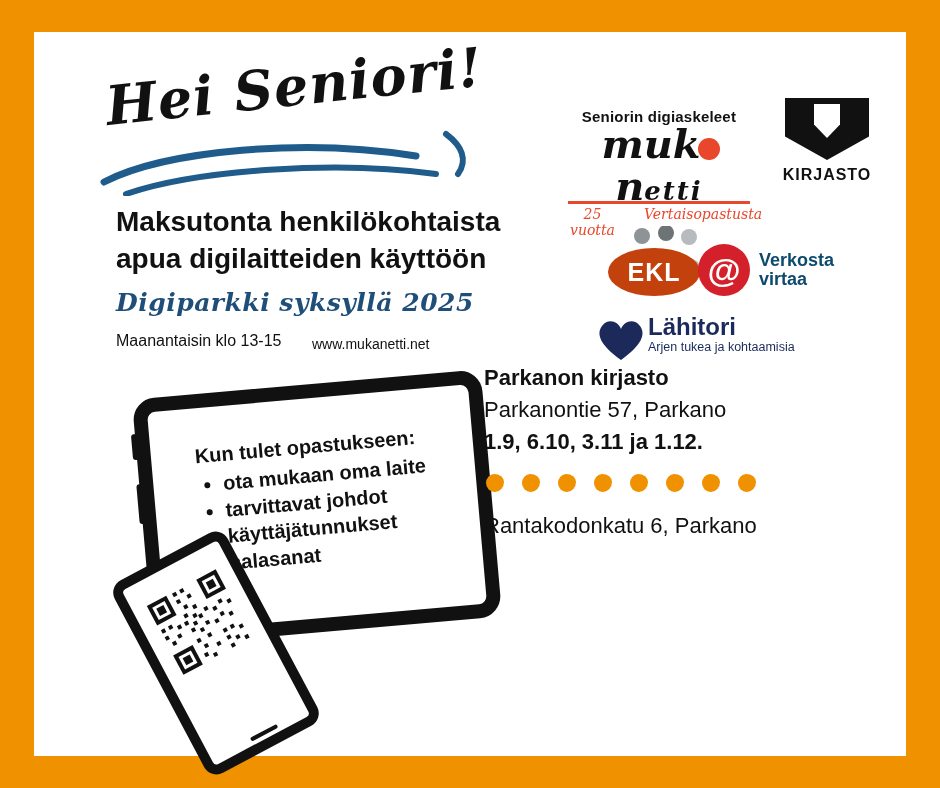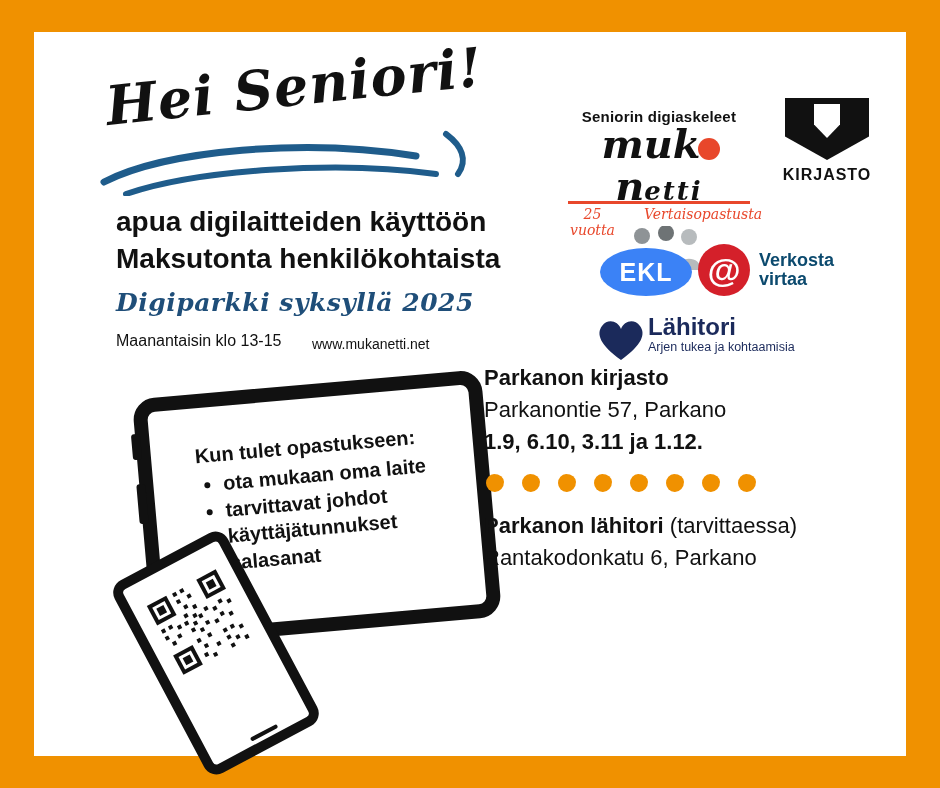--- a/index.html
+++ b/index.html
@@ -177,26 +177,26 @@
   }
   .logo-ekl .people {
     position: absolute;
     left: 30px;
     top: 0;
     width: 80px;
     height: 44px;
   }
   .logo-ekl .ekl-oval {
     position: absolute;
-    left: 4px;
+    left: 12px;
     top: 22px;
     width: 92px;
     height: 48px;
     border-radius: 50%;
-    background: #3b82f6;
+    background: #c2410c;
     color: #ffffff;
     font-size: 25px;
     font-weight: bold;
     letter-spacing: 1px;
     display: flex;
     align-items: center;
     justify-content: center;
   }
 
   .logo-verkosta {
@@ -394,22 +394,22 @@
     <div class="headline-wrap">
       <div class="headline">Hei Seniori!</div>
       <svg class="swoosh" viewBox="0 0 400 70">
         <path d="M8 56 C70 24 210 12 320 30" stroke="#1F5C8B" stroke-width="7" fill="none" stroke-linecap="round"></path>
         <path d="M30 68 C100 44 240 34 340 48" stroke="#1F5C8B" stroke-width="6" fill="none" stroke-linecap="round"></path>
         <path d="M350 8 C366 20 372 34 362 48" stroke="#1F5C8B" stroke-width="6" fill="none" stroke-linecap="round"></path>
       </svg>
     </div>
 
     <div class="subhead">
+      <div>Maksutonta henkilökohtaista</div>
       <div>apua digilaitteiden käyttöön</div>
-      <div>Maksutonta henkilökohtaista</div>
     </div>
     <div class="digiparkki">Digiparkki syksyllä 2025</div>
     <div class="weekday">Maanantaisin klo 13-15</div>
 
     <div class="logo-mukanetti">
       <div class="top-label">Seniorin digiaskeleet</div>
       <div class="word">
         <span>muk</span><span class="dot"></span><span>n</span><span style="font-size:26px;letter-spacing:2px;">etti</span>
       </div>
       <div class="rule"></div>
@@ -541,21 +541,17 @@
         <span class="dot-splat"></span>
         <span class="dot-splat"></span>
         <span class="dot-splat"></span>
         <span class="dot-splat"></span>
         <span class="dot-splat"></span>
         <span class="dot-splat"></span>
         <span class="dot-splat"></span>
         <span class="dot-splat"></span>
       </div>
 
-      <div class="sub-title">
-        <span>Parkanon lähitori</span>
-        <span class="normal">(tarvittaessa)</span>
-      </div>
       <div class="line">Rantakodonkatu 6, Parkano</div>
     </div>
 
   </div>
 </div>
 
 </body></html>

